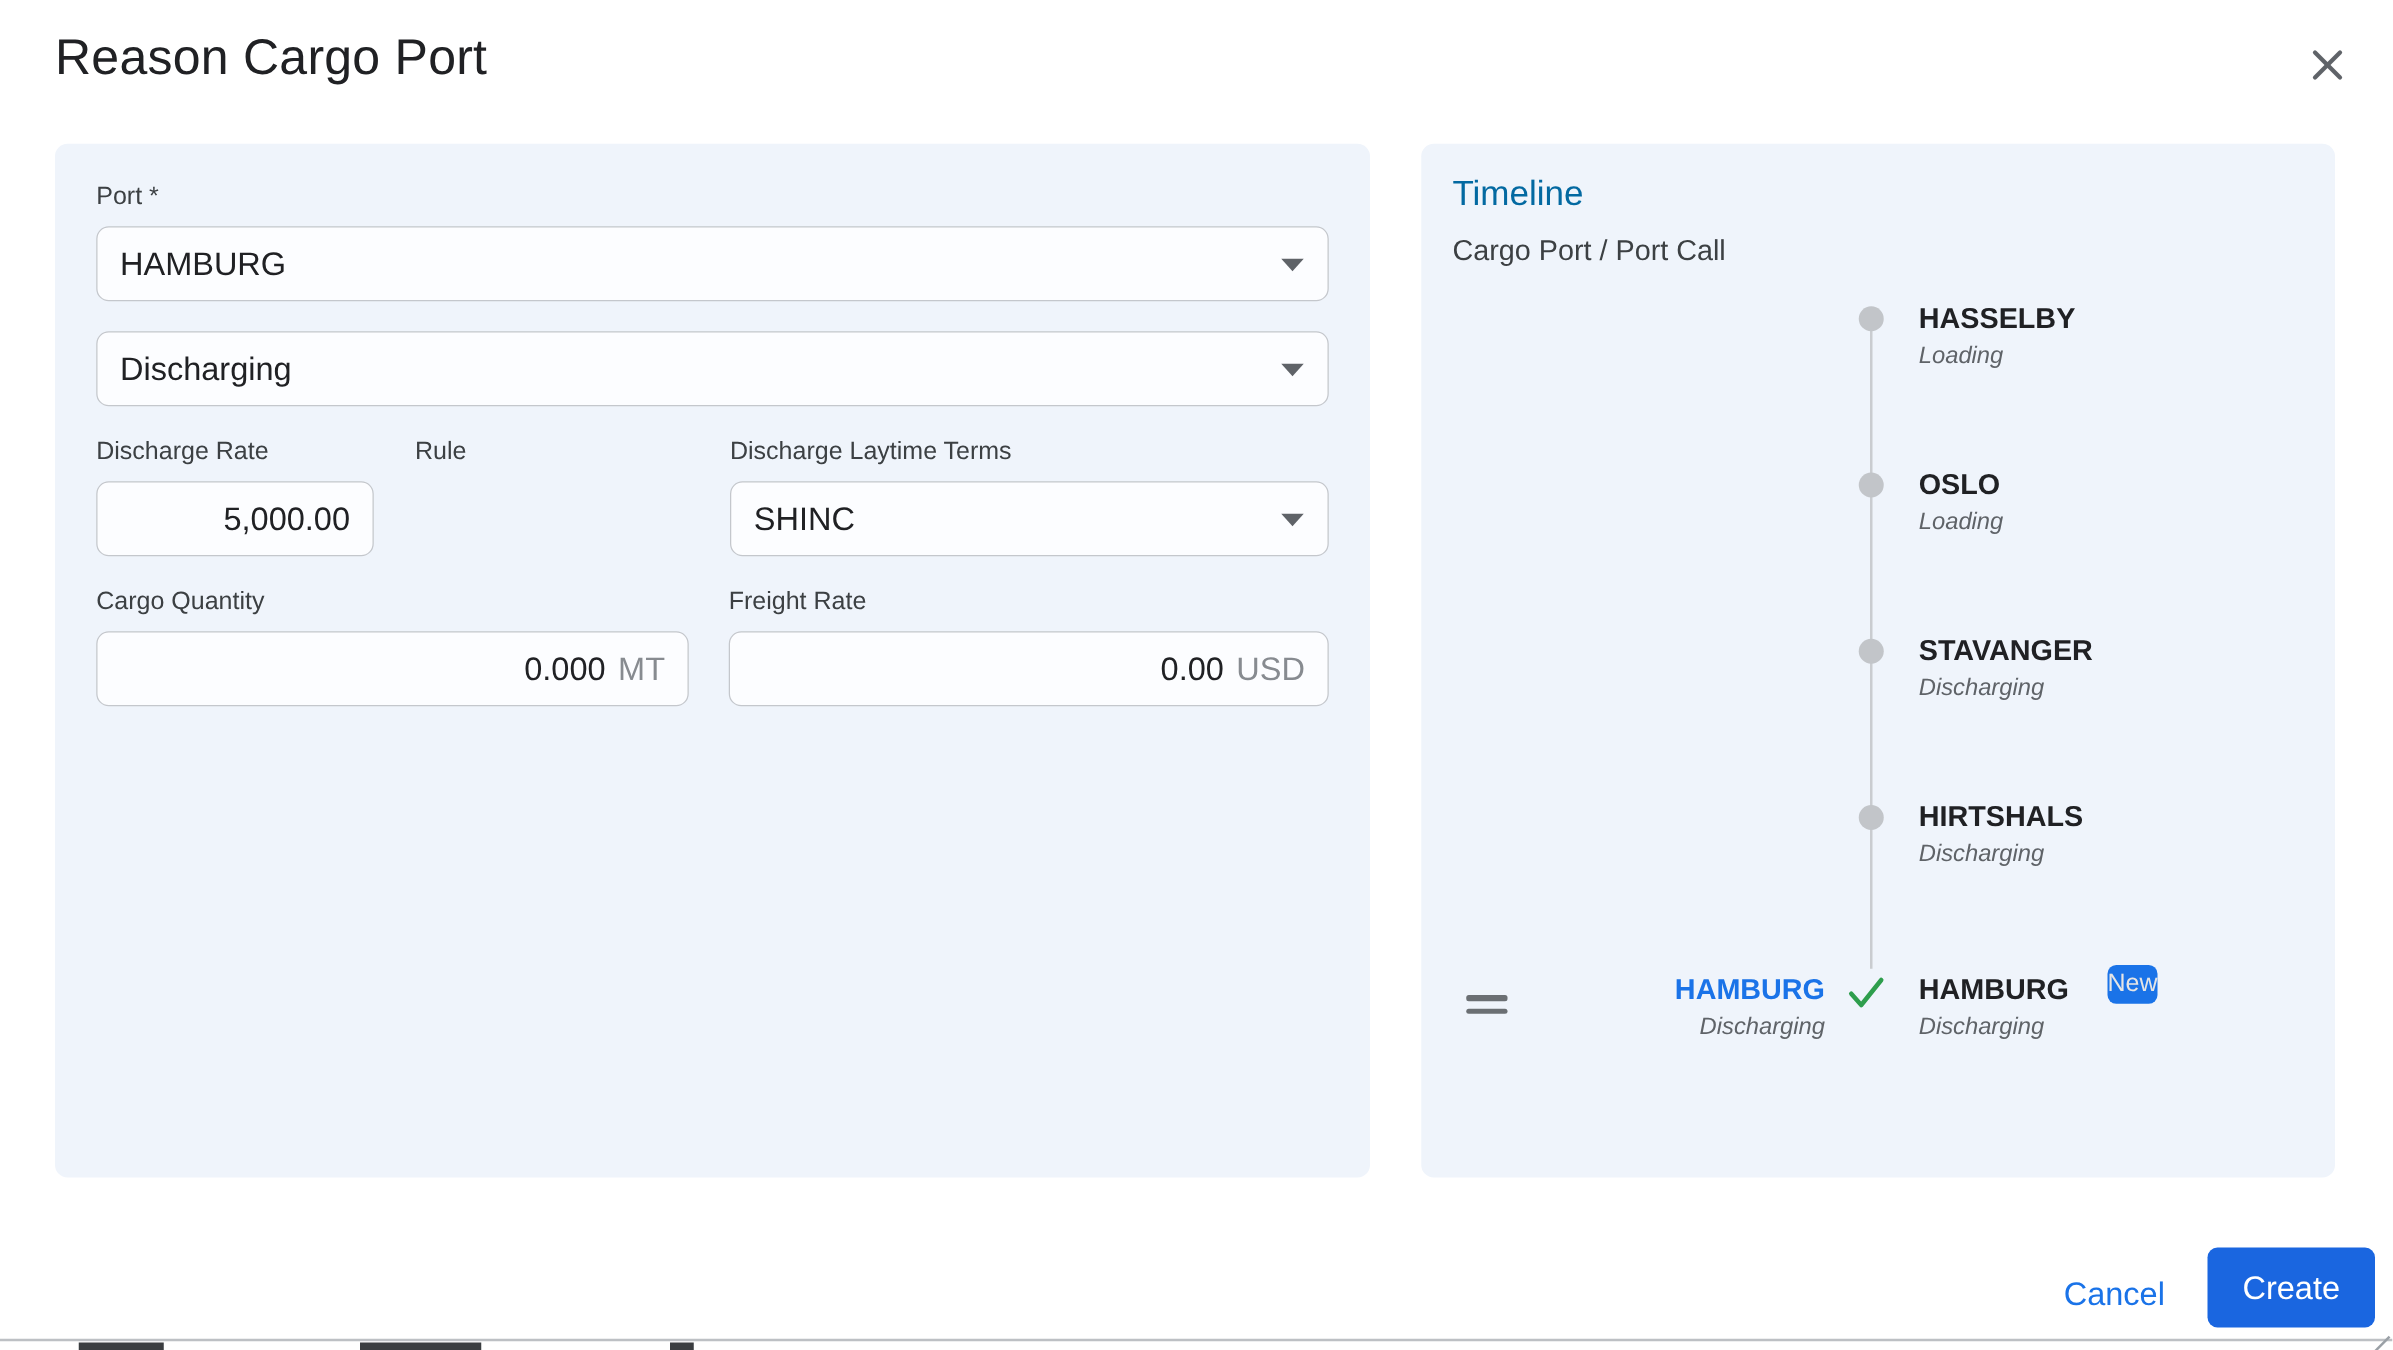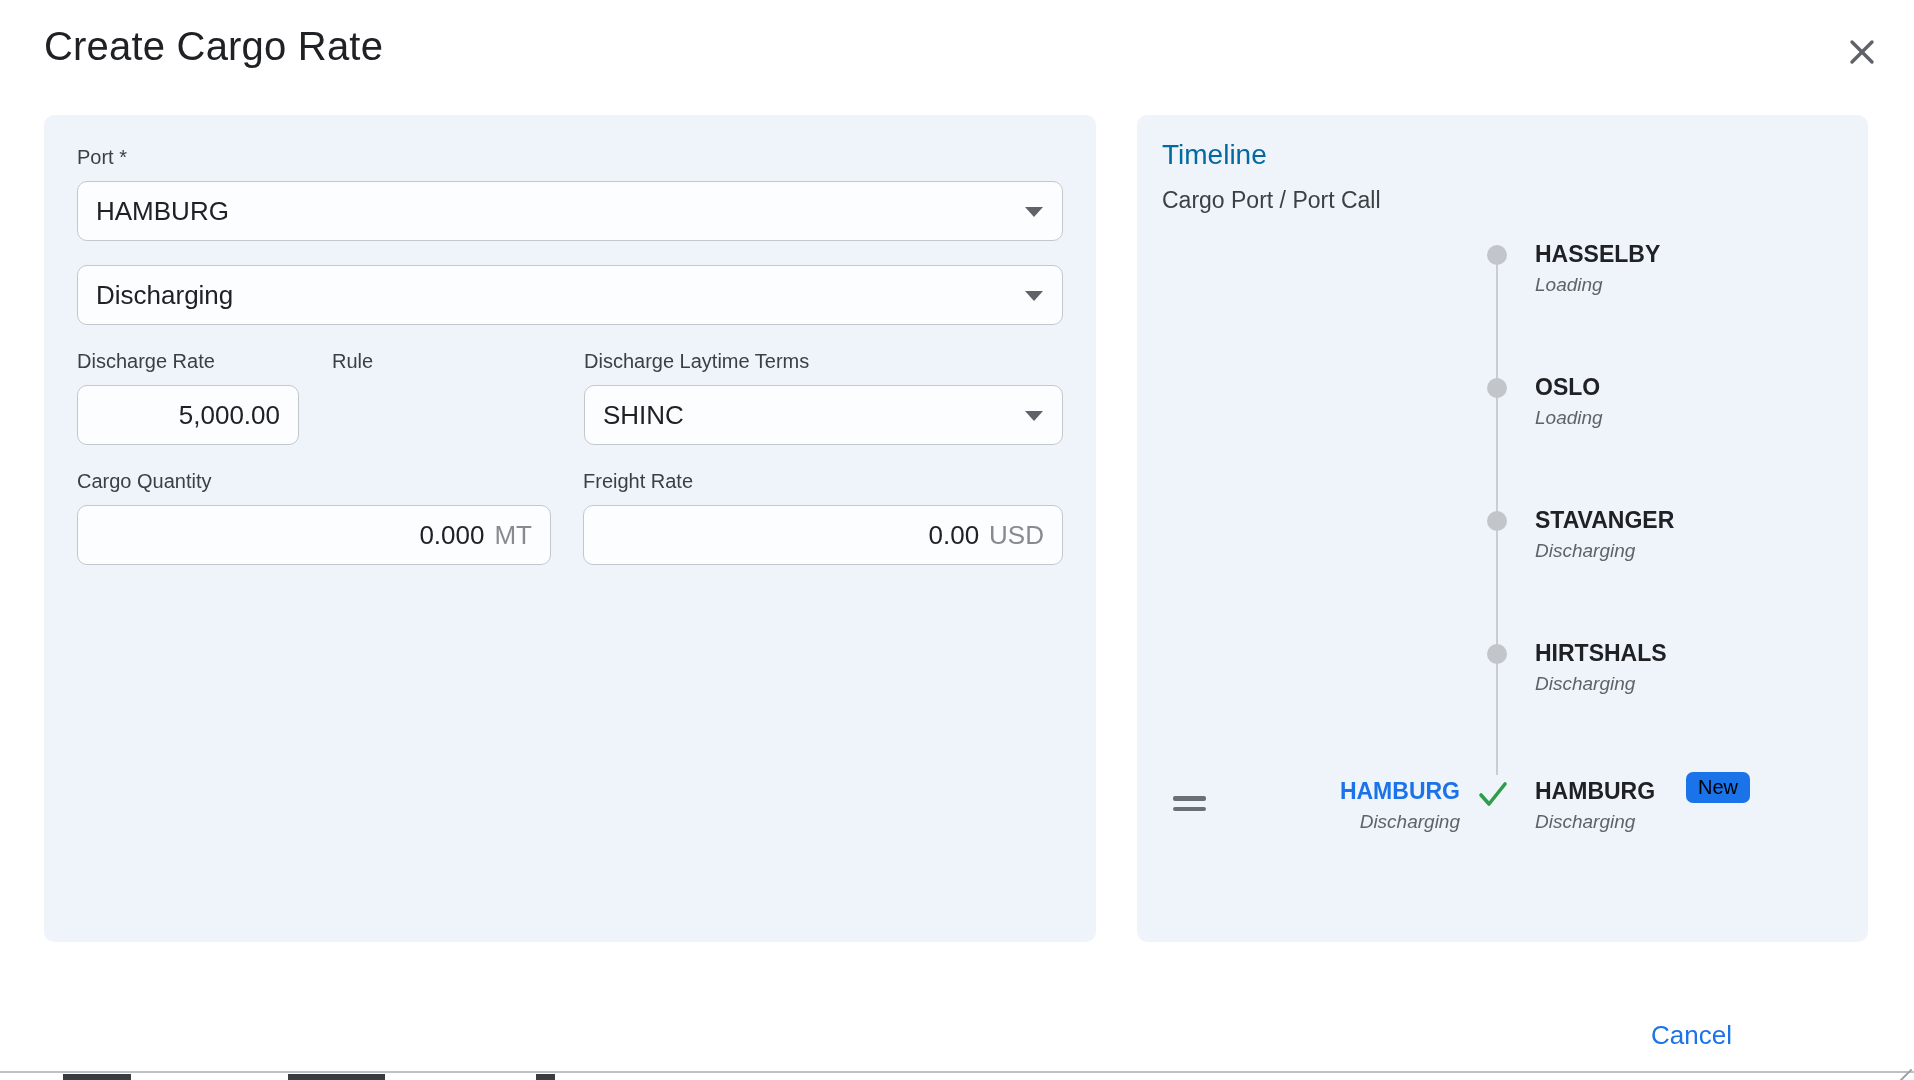--- a/index.html
+++ b/index.html
@@ -39,22 +39,22 @@
 
   
   .tl-title { font-size: 28px; color: #0369a1; }
   .tl-subtitle { font-size: 23px; color: #3C4043; margin-top: 16px; }
   .tl-line { position: absolute; left: 359px; top: 140px; width: 2px; height: 520px; background: #C9CCD0; }
   .tl-dot { position: absolute; left: 350px; width: 20px; height: 20px; border-radius: 50%; background: #C2C5C9; }
   .tl-entry { position: absolute; left: 398px; }
   .tl-name { font-size: 23px; font-weight: 700; color: #202124; line-height: 27px; }
   .tl-status { font-size: 19px; color: #5F6368; line-height: 27px; margin-top: 3px; font-style: italic; }
   .tl-check { position: absolute; left: 340px; top: 664px; width: 32px; height: 30px; }
-  .tl-badge { position: absolute; left: 549px; top: 657px; height: 31px; padding: 0 12px;
-    background: #1A73E8; border-radius: 7px; color: #000000; font-size: 20px;
+  .tl-badge { position: absolute; left: 549px; top: 657px; height: 31px; padding: 0 0;
+    background: #1A73E8; border-radius: 7px; color: #e5e5e5; font-size: 20px;
     display: flex; align-items: center; }
   .pending { position: absolute; right: 408px; top: 663px; text-align: right; }
   .pending .tl-name { color: #1A73E8; }
   .drag-handle { position: absolute; left: 36px; top: 681px; width: 33px; height: 15px;
     display: flex; flex-direction: column; justify-content: space-between; cursor: grab; }
   .drag-handle span { display: block; height: 4.5px; background: #6B6F73; border-radius: 2px; }
 
   
   .cancel-btn { position: absolute; left: 1643px; top: 1016px; font-size: 26px; color: #1A73E8;
     background: none; border: none; padding: 4px 8px; cursor: pointer;
@@ -70,21 +70,21 @@
   .frag2 { left: 288px; width: 97px; }
   .frag3 { left: 536px; width: 19px; }
   .corner-grip { position: absolute; left: 1898px; top: 1074px; width: 16px; height: 2px;
     background: #9AA0A6; transform: rotate(-45deg); }
 </style>
 </head>
 <body>
 
 <div class="stage">
 
-  <div class="dialog-title">Create Cargo Rate</div>
+  <div class="dialog-title">Reason Cargo Port</div>
 
   <div class="close-btn">
     <svg width="32" height="32" viewBox="0 0 32 32">
       <line x1="6" y1="6" x2="26" y2="26" stroke="#5F6368" stroke-width="3.4" stroke-linecap="round"></line>
       <line x1="26" y1="6" x2="6" y2="26" stroke="#5F6368" stroke-width="3.4" stroke-linecap="round"></line>
     </svg>
   </div>
 
   <div class="panel form-panel">
 
@@ -184,20 +184,21 @@
       <div class="tl-name">HAMBURG</div>
       <div class="tl-status">Discharging</div>
     </div>
     <div class="drag-handle">
       <span></span>
         <span></span>
     </div>
   </div>
 
   <button class="cancel-btn">Cancel</button>
+  <button class="create-btn">Create</button>
 
   <div class="bg-sliver-line"></div>
   <div class="bg-frag frag1"></div>
   <div class="bg-frag frag2"></div>
   <div class="bg-frag frag3"></div>
   <div class="corner-grip"></div>
 
 </div>
 
 </body></html>

